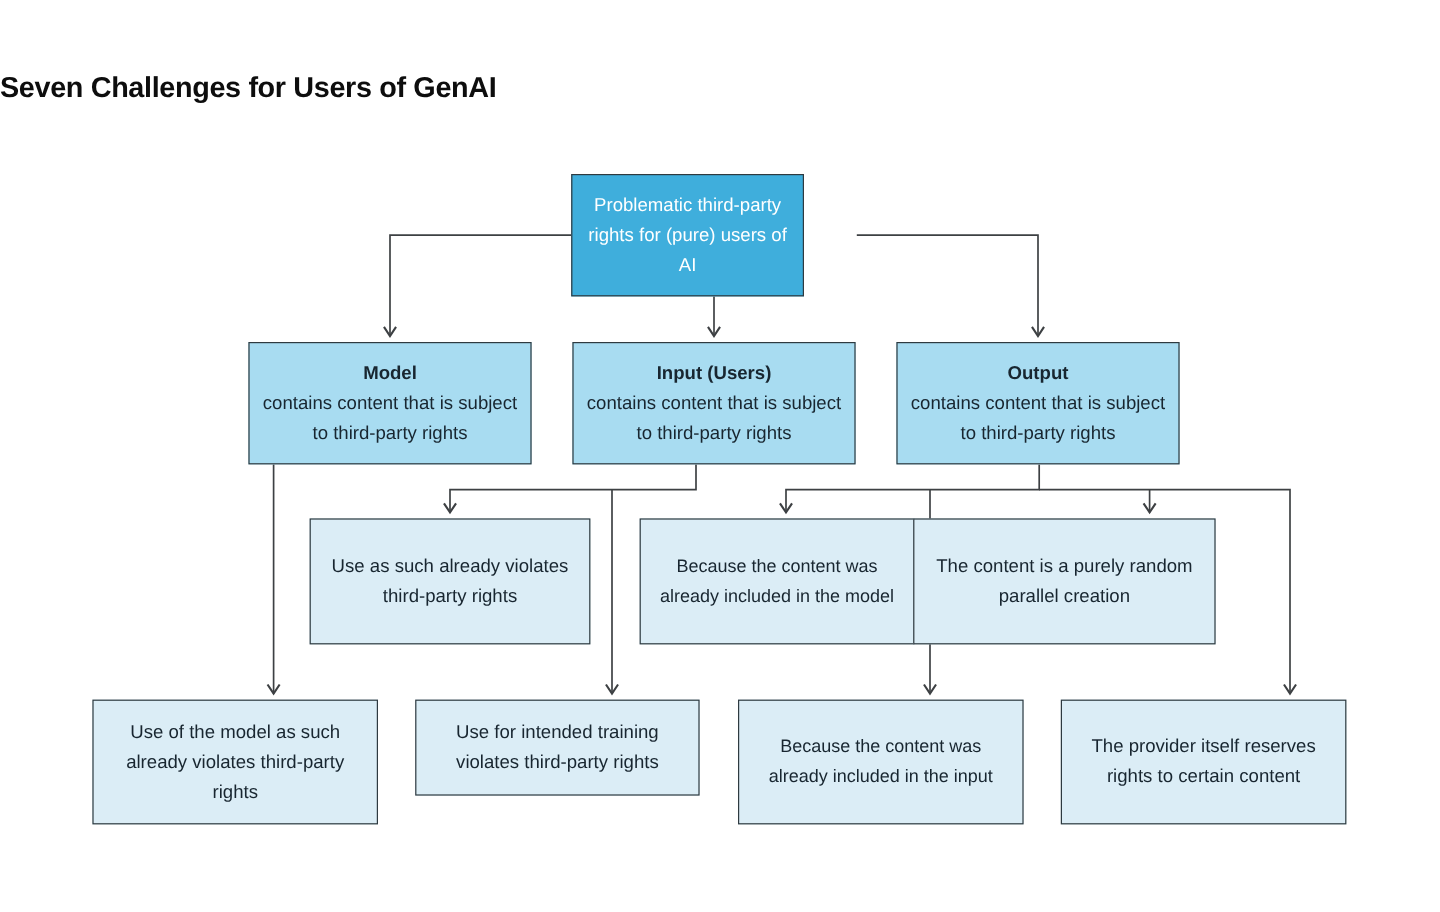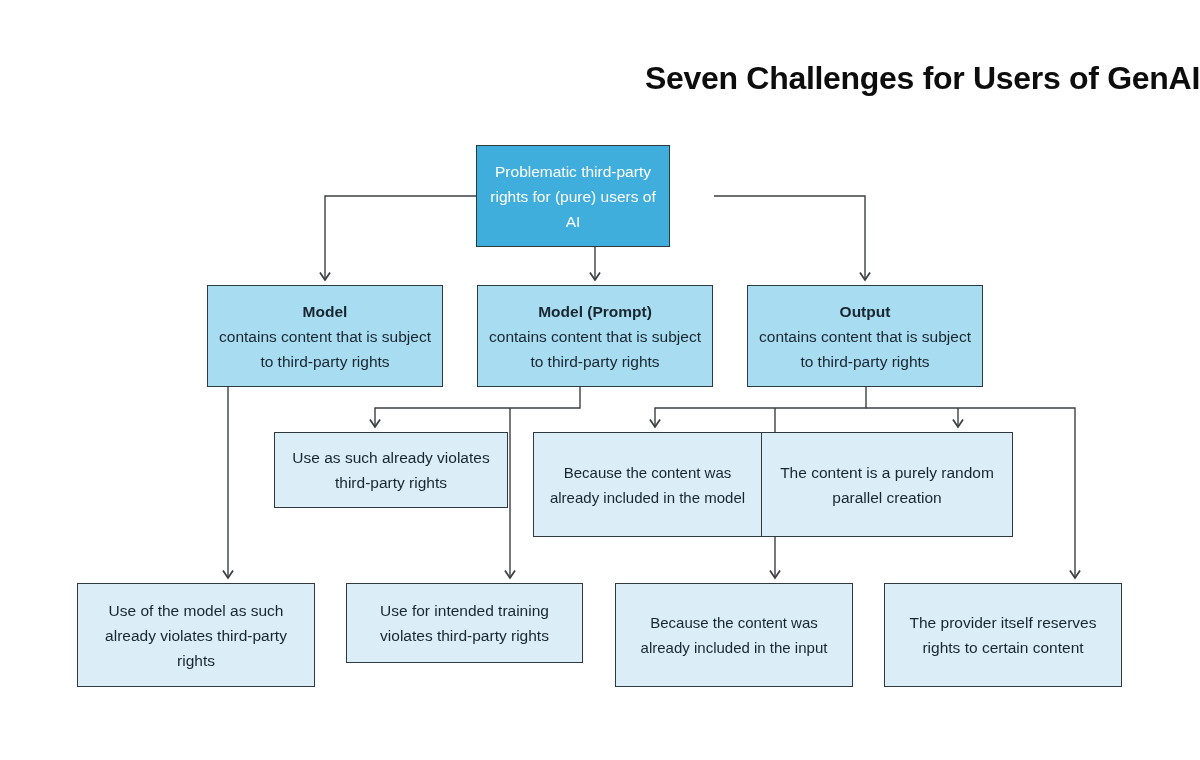--- a/index.html
+++ b/index.html
@@ -15,41 +15,41 @@
   }
   html,body{margin:0;padding:0;background:var(--page_bg);}
   .stage{
     position:relative;width:1200px;height:760px;margin:0 auto;
     background:var(--page_bg);overflow:hidden;
     font-family:"Liberation Sans","DejaVu Sans",sans-serif;
     color:var(--text_dark);
   }
   .diagram-title{
     position:absolute;left:0;top:60px;width:100%;
-    text-align:right;font-size:32px;font-weight:700;
+    text-align:left;font-size:24px;font-weight:700;
     letter-spacing:-0.3px;color:var(--title_color);
   }
   svg.connectors{position:absolute;left:0;top:0;z-index:1;}
   .node{
     position:absolute;z-index:2;box-sizing:border-box;
     display:flex;flex-direction:column;align-items:center;justify-content:center;
     text-align:center;border:1.5px solid var(--box_border);
     font-size:15.5px;line-height:25px;padding:6px 10px;
   }
   .node-root{
     left:476px;top:145px;width:194px;height:102px;
     background:var(--root_fill);color:var(--root_text);
   }
   .node-l2{background:var(--level2_fill);top:285px;width:236px;height:102px;}
   .node-leaf{background:var(--leaf_fill);}
   .node-heading{font-weight:700;}
   #node-model{left:207px;}
   #node-input{left:477px;}
   #node-output{left:747px;}
-  #node-l3a{left:258px;top:432px;width:234px;height:76px;margin-left:16px;}
+  #node-l3a{left:258px;top:432px;width:234px;height:105px;}
   #node-l3b{left:533px;top:432px;width:229px;height:105px;font-size:15px;}
   #node-l3c{left:761px;top:432px;width:252px;height:105px;}
   #node-l4a{left:77px;top:583px;width:238px;height:104px;}
   #node-l4b{left:346px;top:583px;width:237px;height:80px;}
   #node-l4c{left:615px;top:583px;width:238px;height:104px;font-size:15px;}
   #node-l4d{left:884px;top:583px;width:238px;height:104px;}
 </style>
 </head>
 <body>
 
@@ -80,21 +80,21 @@
   <div class="node node-root" id="node-root">
     <span>Problematic third-party rights for (pure) users of AI</span>
   </div>
 
   <div class="node node-l2" id="node-model">
     <div class="node-heading">Model</div>
     <div>contains content that is subject to third-party rights</div>
   </div>
 
   <div class="node node-l2" id="node-input">
-    <div class="node-heading">Model (Prompt)</div>
+    <div class="node-heading">Input (Users)</div>
     <div>contains content that is subject to third-party rights</div>
   </div>
 
   <div class="node node-l2" id="node-output">
     <div class="node-heading">Output</div>
     <div>contains content that is subject to third-party rights</div>
   </div>
 
   <div class="node node-leaf" id="node-l3a">
     <span>Use as such already violates third-party rights</span>

